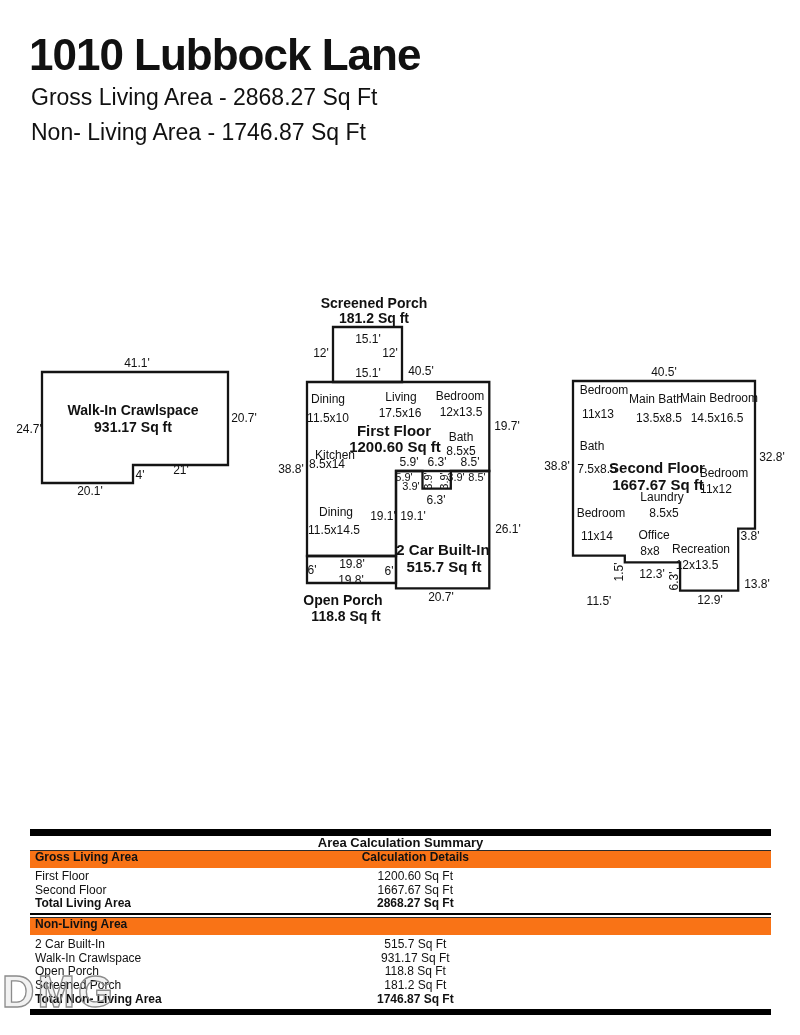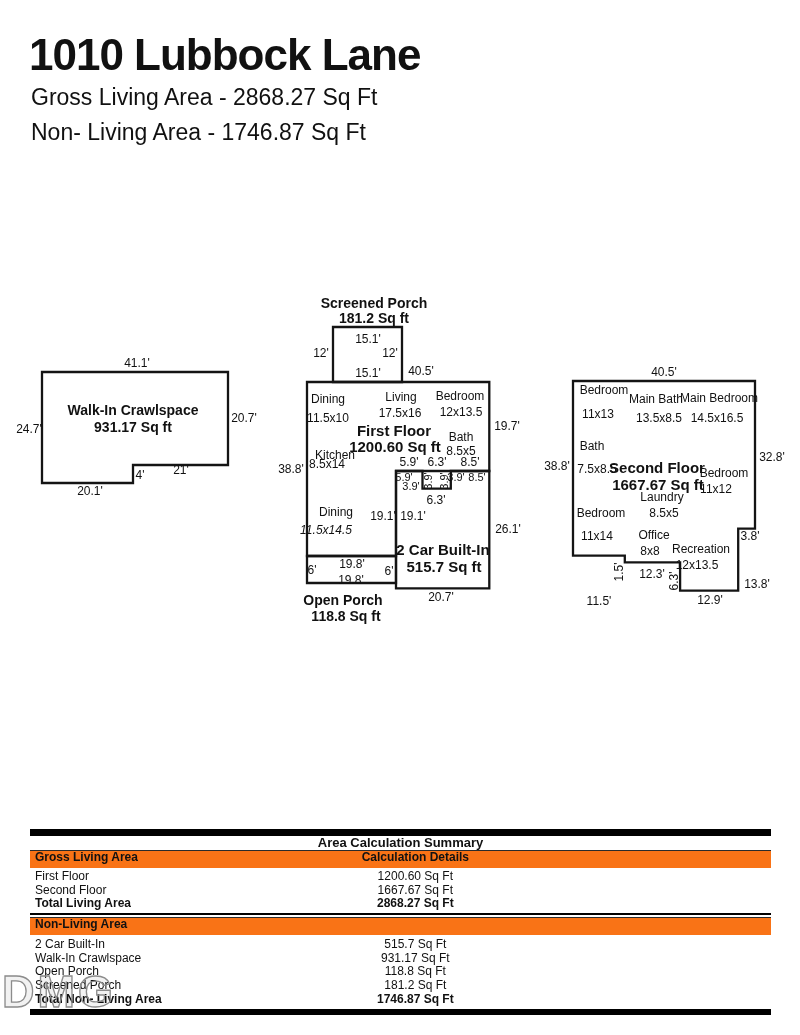--- a/index.html
+++ b/index.html
@@ -77,21 +77,21 @@
   <span class="lbl" style="left:400px;top:413px;">17.5x16</span>
   <span class="lbl" style="left:460px;top:396px;">Bedroom</span>
   <span class="lbl" style="left:461px;top:412px;">12x13.5</span>
   <span class="lbl b" style="left:394px;top:430px;">First Floor</span>
   <span class="lbl b" style="left:395px;top:446px;">1200.60 Sq ft</span>
   <span class="lbl" style="left:461px;top:437px;">Bath</span>
   <span class="lbl" style="left:461px;top:451px;">8.5x5</span>
   <span class="lbl" style="left:335px;top:455px;">Kitchen</span>
   <span class="lbl" style="left:327px;top:464px;">8.5x14</span>
   <span class="lbl" style="left:336px;top:512px;">Dining</span>
-  <span class="lbl" style="left:326px;top:530px;font-style:italic;">11.5x14.5</span>
+  <span class="lbl" style="left:334px;top:530px;">11.5x14.5</span>
   <span class="lbl" style="left:383px;top:516px;">19.1'</span>
   <span class="lbl" style="left:413px;top:516px;">19.1'</span>
   <span class="lbl" style="left:291px;top:469px;">38.8'</span>
   <span class="lbl" style="left:507px;top:426px;">19.7'</span>
 
   <span class="lbl" style="left:409px;top:462px;">5.9'</span>
   <span class="lbl" style="left:437px;top:462px;">6.3'</span>
   <span class="lbl" style="left:470px;top:462px;">8.5'</span>
   <span class="lbl s" style="left:404px;top:477px;">5.9'</span>
   <span class="lbl s" style="left:411px;top:486px;">3.9'</span>

